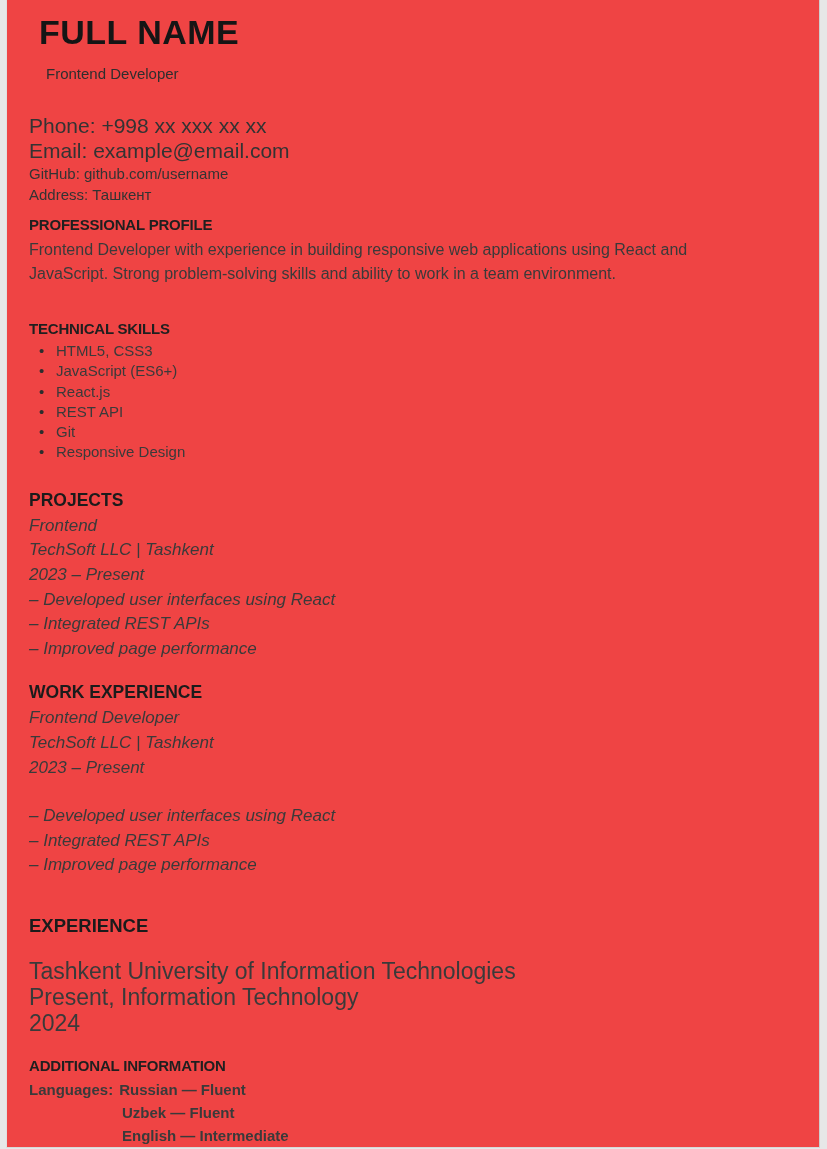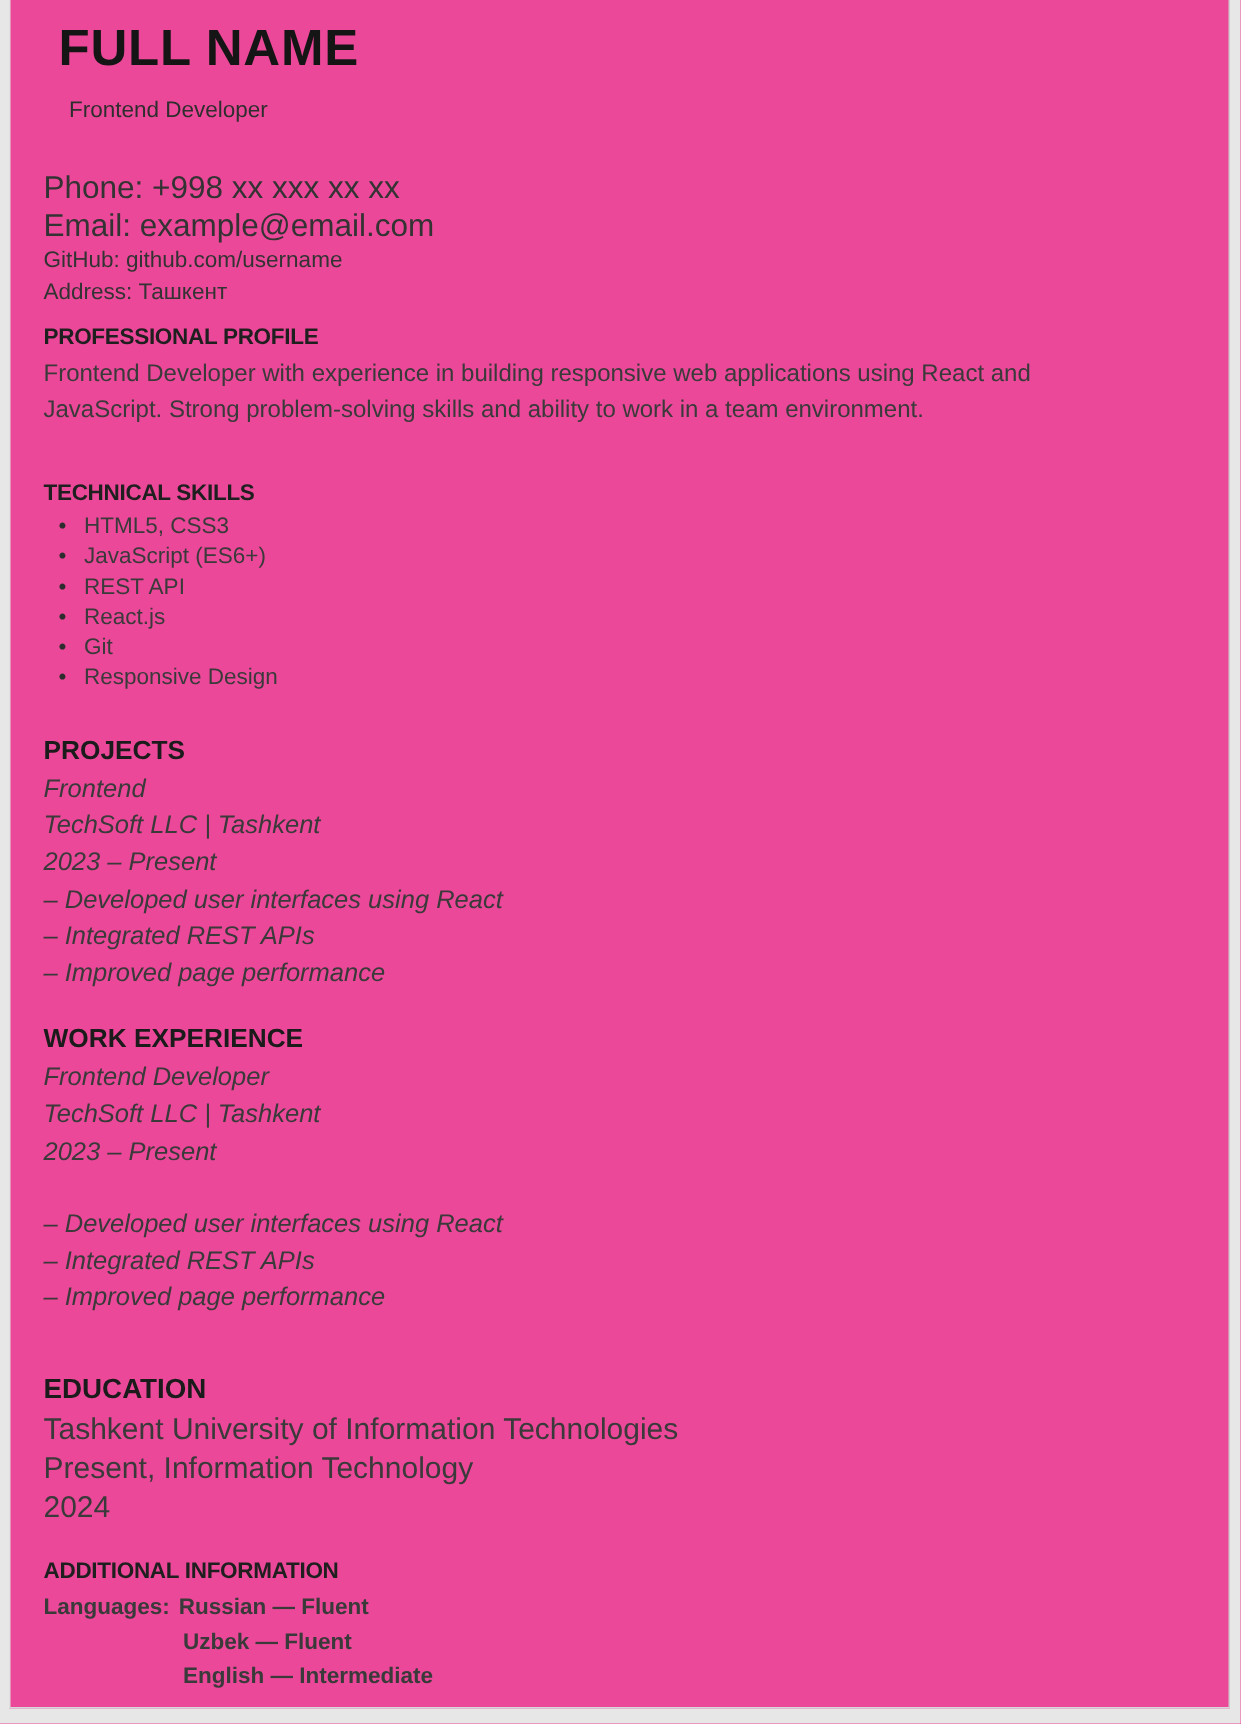--- a/index.html
+++ b/index.html
@@ -6,21 +6,21 @@
   html,body { width:827px; }
   body {
     background:#e7e7e7;
     font-family:"Liberation Sans", sans-serif;
     -webkit-font-smoothing:antialiased;
   }
   .page {
     width:814px;
     min-height:1139px;
     margin:0 7px 9px 6px;
-    background:#ec4899;
+    background:#ef4444;
     border-left:1px solid #e0e0e0;
     border-right:1px solid #cdcdcd;
     border-bottom:1px solid #d8d8d8;
     padding:12px 16px 0 22px;
     color:#3a3a3a;
     display:flow-root;
   }
   .name {
     font-size:34px; line-height:40px; font-weight:bold;
     letter-spacing:0.5px; color:#151515; padding-left:10px;
@@ -50,21 +50,21 @@
   .skills-list li { position:relative; padding-left:27px; }
   .skills-list li::before { content:"•"; position:absolute; left:10px; top:0; color:#2d2d2d; }
 
   .sec-projects { margin-top:26px; }
   .body-lg { margin-top:3px; font-size:17px; line-height:24.6px; color:#3a3a3a;font-style:italic; }
 
   .sec-experience { margin-top:20px; }
   .exp-bullets { margin-top:24px; }
 
   .sec-education { margin-top:36px; }
-  .body-edu { margin-top:2px; font-size:20px; line-height:26px; color:#3a3a3a; }
+  .body-edu { margin-top:20px; font-size:23px; line-height:26px; color:#3a3a3a; }
 
   .sec-additional { margin-top:20px; }
   .langs { margin-top:2px; font-size:15px; line-height:23px; color:#3a3a3a;font-weight:bold; }
   .lang-label { margin-right:6px; }
   .lang-indent { padding-left:93px; }
 </style>
 </head>
 <body>
 
 <div class="page">
@@ -82,22 +82,22 @@
   <div class="sec-profile">
     <h2 class="h-sm">PROFESSIONAL PROFILE</h2>
     <p class="profile-text">Frontend Developer with experience in building responsive web applications using React and JavaScript. Strong problem-solving skills and ability to work in a team environment.</p>
   </div>
 
   <div class="sec-skills">
     <h2 class="h-sm">TECHNICAL SKILLS</h2>
     <ul class="skills-list">
       <li>HTML5, CSS3</li>
       <li>JavaScript (ES6+)</li>
+      <li>React.js</li>
       <li>REST API</li>
-      <li>React.js</li>
       <li>Git</li>
       <li>Responsive Design</li>
     </ul>
   </div>
 
   <div class="sec-projects">
     <h2 class="h-lg">PROJECTS</h2>
     <div class="body-lg">
       <div>Frontend</div>
       <div>TechSoft LLC | Tashkent</div>
@@ -116,21 +116,21 @@
       <div>2023 – Present</div>
     </div>
     <div class="body-lg exp-bullets">
       <div>– Developed user interfaces using React</div>
       <div>– Integrated REST APIs</div>
       <div>– Improved page performance</div>
     </div>
   </div>
 
   <div class="sec-education">
-    <h2 class="h-xl">EDUCATION</h2>
+    <h2 class="h-xl">EXPERIENCE</h2>
     <div class="body-edu">
       <div>Tashkent University of Information Technologies</div>
       <div>Present, Information Technology</div>
       <div>2024</div>
     </div>
   </div>
 
   <div class="sec-additional">
     <h2 class="h-sm">ADDITIONAL INFORMATION</h2>
     <div class="langs">

